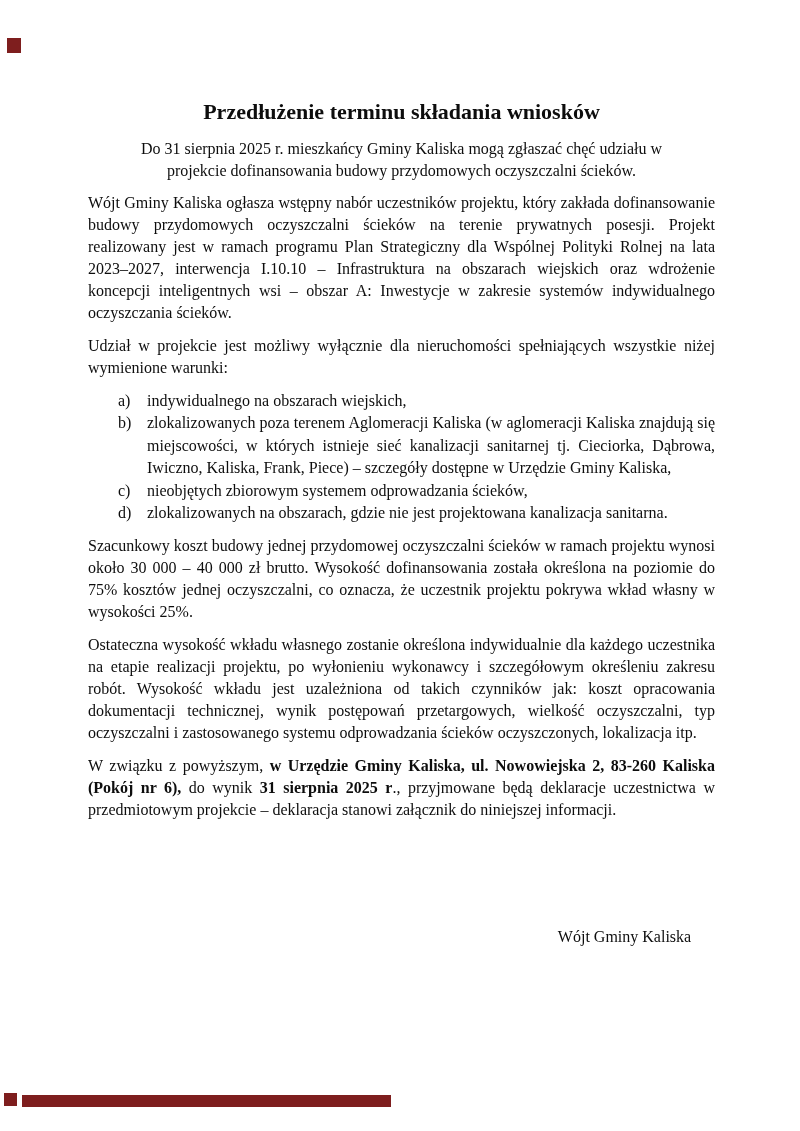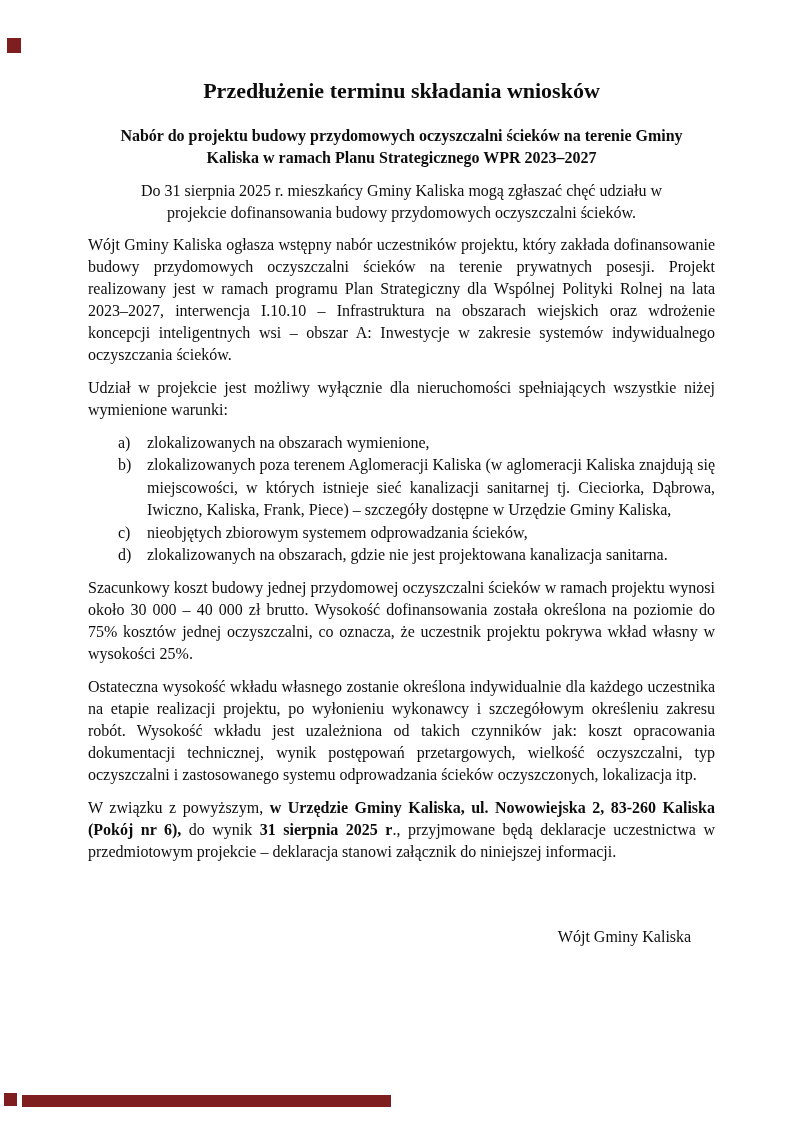--- a/index.html
+++ b/index.html
@@ -3,21 +3,21 @@
 <meta charset="utf-8">
 <title>Dokument</title>
 <style>
   html, body { margin: 0; padding: 0; background: #ffffff; }
   .page {
     position: relative;
     width: 800px;
     height: 1131px;
     background: #ffffff;
     box-sizing: border-box;
-    padding: 77px 85px 0 88px;
+    padding: 98px 85px 0 88px;
     overflow: hidden;
     font-family: "Liberation Serif", "DejaVu Serif", serif;
     color: #0d0d0d;
     font-size: 16px;
   }
   .title {
     font-size: 22px;
     font-weight: bold;
     text-align: center;
     margin: 0;
@@ -76,32 +76,31 @@
 </style>
 </head>
 <body>
 
 <div class="page">
 
   <div class="mark sq-top"></div>
 
   <h1 class="title">Przedłużenie terminu składania wniosków</h1>
 
-  <h2 class="subtitle">Nabór do projektu budowy przydomowych oczyszczalni ścieków na terenie Gminy Kaliska w ramach Planu Strategicznego WPR 2023–2027</h2>
 
   <h3 class="lead">Do 31 sierpnia 2025 r. mieszkańcy Gminy Kaliska mogą zgłaszać chęć udziału w projekcie dofinansowania budowy przydomowych oczyszczalni ścieków.</h3>
 
   <p class="body-par">Wójt Gminy Kaliska ogłasza wstępny nabór uczestników projektu, który zakłada dofinansowanie budowy przydomowych oczyszczalni ścieków na terenie prywatnych posesji. Projekt realizowany jest w ramach programu Plan Strategiczny dla Wspólnej Polityki Rolnej na lata 2023–2027, interwencja I.10.10 – Infrastruktura na obszarach wiejskich oraz wdrożenie koncepcji inteligentnych wsi – obszar A: Inwestycje w zakresie systemów indywidualnego oczyszczania ścieków.</p>
 
   <p class="body-par">Udział w projekcie jest możliwy wyłącznie dla nieruchomości spełniających wszystkie niżej wymienione warunki:</p>
 
   <ul class="conditions">
     <li>
         <span class="marker">a)</span>
-        <span class="li-text">zlokalizowanych na obszarach wymienione,</span>
+        <span class="li-text">indywidualnego na obszarach wiejskich,</span>
       </li>
     <li>
         <span class="marker">b)</span>
         <span class="li-text">zlokalizowanych poza terenem Aglomeracji Kaliska (w aglomeracji Kaliska znajdują się miejscowości, w których istnieje sieć kanalizacji sanitarnej tj. Cieciorka, Dąbrowa, Iwiczno, Kaliska, Frank, Piece) – szczegóły dostępne w Urzędzie Gminy Kaliska,</span>
       </li>
     <li>
         <span class="marker">c)</span>
         <span class="li-text">nieobjętych zbiorowym systemem odprowadzania ścieków,</span>
       </li>
     <li>

